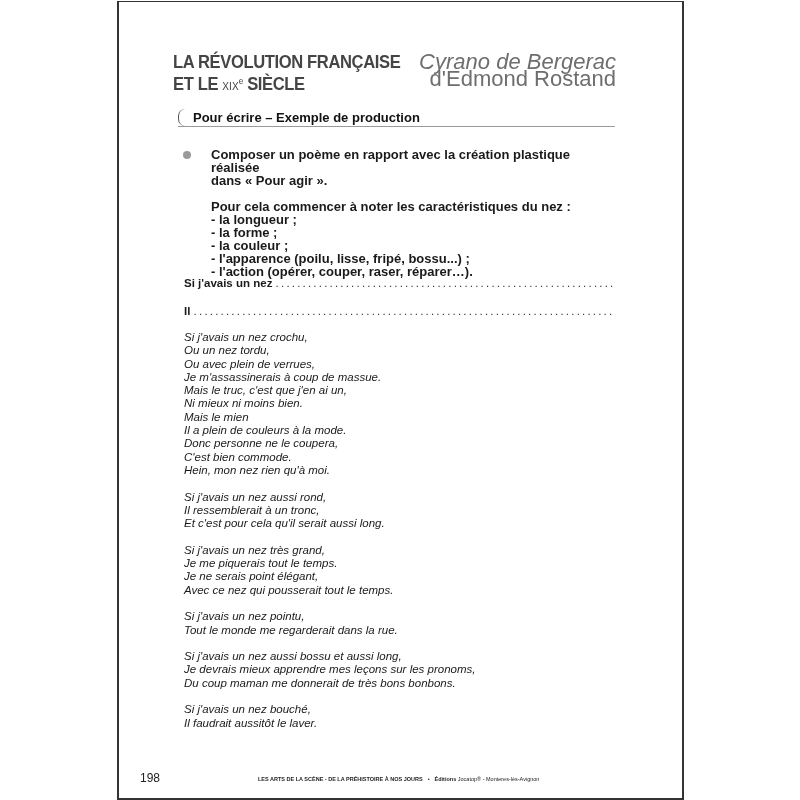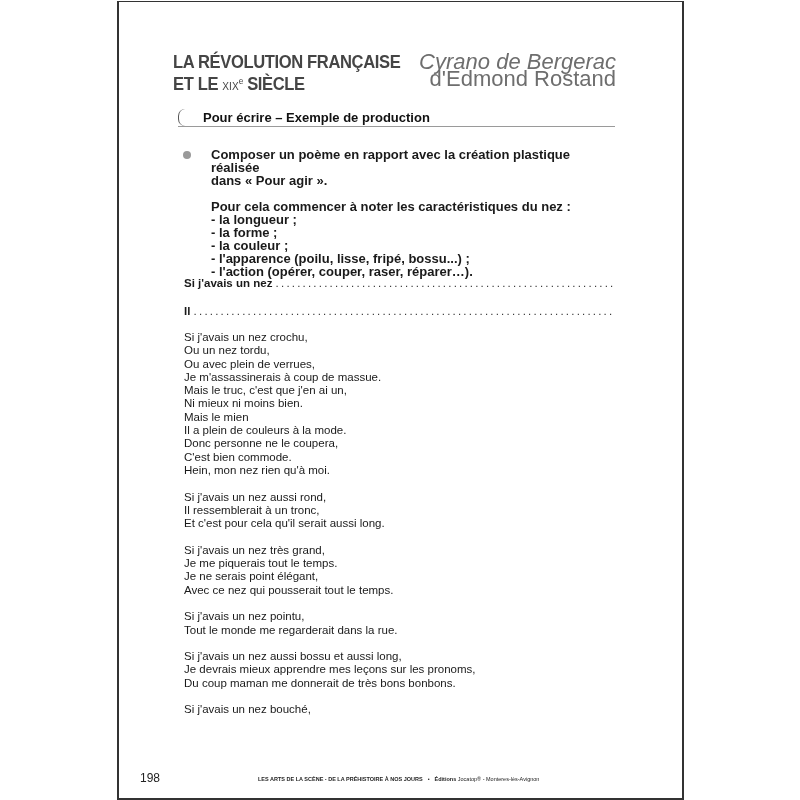--- a/index.html
+++ b/index.html
@@ -11,36 +11,36 @@
            font-family:"Liberation Sans", sans-serif; font-weight:bold;
            font-size:18px; line-height:19px; letter-spacing:-0.4px;
            transform:scaleX(0.92); transform-origin:left top; }
   .title .sc { font-size:11px; font-weight:normal; letter-spacing:0; }
   .title sup { font-size:9px; font-weight:normal; vertical-align:6px; }
   .work { position:absolute; right:184px; top:53px; text-align:right; color:#6e6e6e;
           font-size:22px; line-height:17px; }
   .work .w-title { font-style:italic; }
   .section { position:absolute; left:178px; top:109px; width:437px; height:17px;
              border-bottom:1px solid #9a9a9a; }
-  .section .tab { position:absolute; left:0; top:0; height:17px; padding:0 0 0 24px;
+  .section .tab { position:absolute; left:0; top:0; height:17px; padding:0 0 0 14px;
                   border-left:1px solid #555; border-top-left-radius:7px;
                   border-bottom-left-radius:7px; font-weight:bold; font-size:13px;
                   line-height:18px; color:#111; }
   .instr { position:absolute; left:183px; top:148px; width:420px; }
   .bullet { position:absolute; left:0; top:3px; width:8px; height:8px; border-radius:50%;
             background:#9a9a9a; }
   .instr .txt { margin-left:28px; font-weight:bold; font-size:13px;
                 line-height:13px; color:#1a1a1a; }
   .instr .gap { height:13px; }
   .fill { position:absolute; left:184px; font-size:11.5px; font-weight:bold; width:430px;
           white-space:nowrap; overflow:hidden; line-height:14px; }
   .fill .dots { font-weight:normal; letter-spacing:2.2px; color:#333; }
   .poem { position:absolute; left:184px; top:331px; font-size:11.5px; line-height:13.3px;
           color:#1a1a1a; }
-  .stanza { margin-bottom:13.3px; }
+  .stanza { margin-bottom:13.3px;font-style:italic; }
   .stanza div { white-space:nowrap; }
   .pageno { position:absolute; left:140px; top:771px; font-size:12px; color:#222; }
   .footer { position:absolute; left:258px; top:776px; font-size:5.5px; color:#222;
             white-space:nowrap; }
   .footer b { font-weight:bold; }
   .footer .dot { margin:0 5px; }
 </style>
 </head>
 <body>
 
@@ -115,20 +115,21 @@
     <div>Si j'avais un nez pointu,</div>
     <div>Tout le monde me regarderait dans la rue.</div>
   </div>
   <div class="stanza">
     <div>Si j'avais un nez aussi bossu et aussi long,</div>
     <div>Je devrais mieux apprendre mes leçons sur les pronoms,</div>
     <div>Du coup maman me donnerait de très bons bonbons.</div>
   </div>
   <div class="stanza">
     <div>Si j'avais un nez bouché,</div>
+    <div>Il faudrait aussitôt le laver.</div>
   </div>
 </div>
 
 <div class="pageno">198</div>
 <div class="footer">
   <b>LES ARTS DE LA SCÈNE - DE LA PRÉHISTOIRE À NOS JOURS</b><span class="dot">•</span><b>Éditions</b>
   <span>Jocatop® - Monteres-lès-Avignon</span>
 </div>
 
 </body></html>

